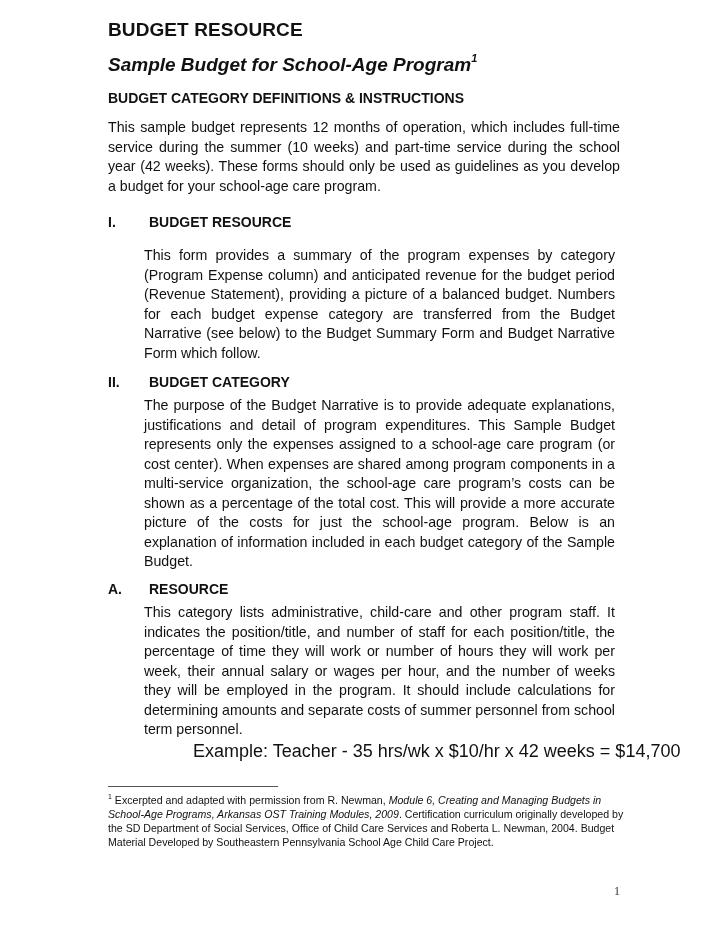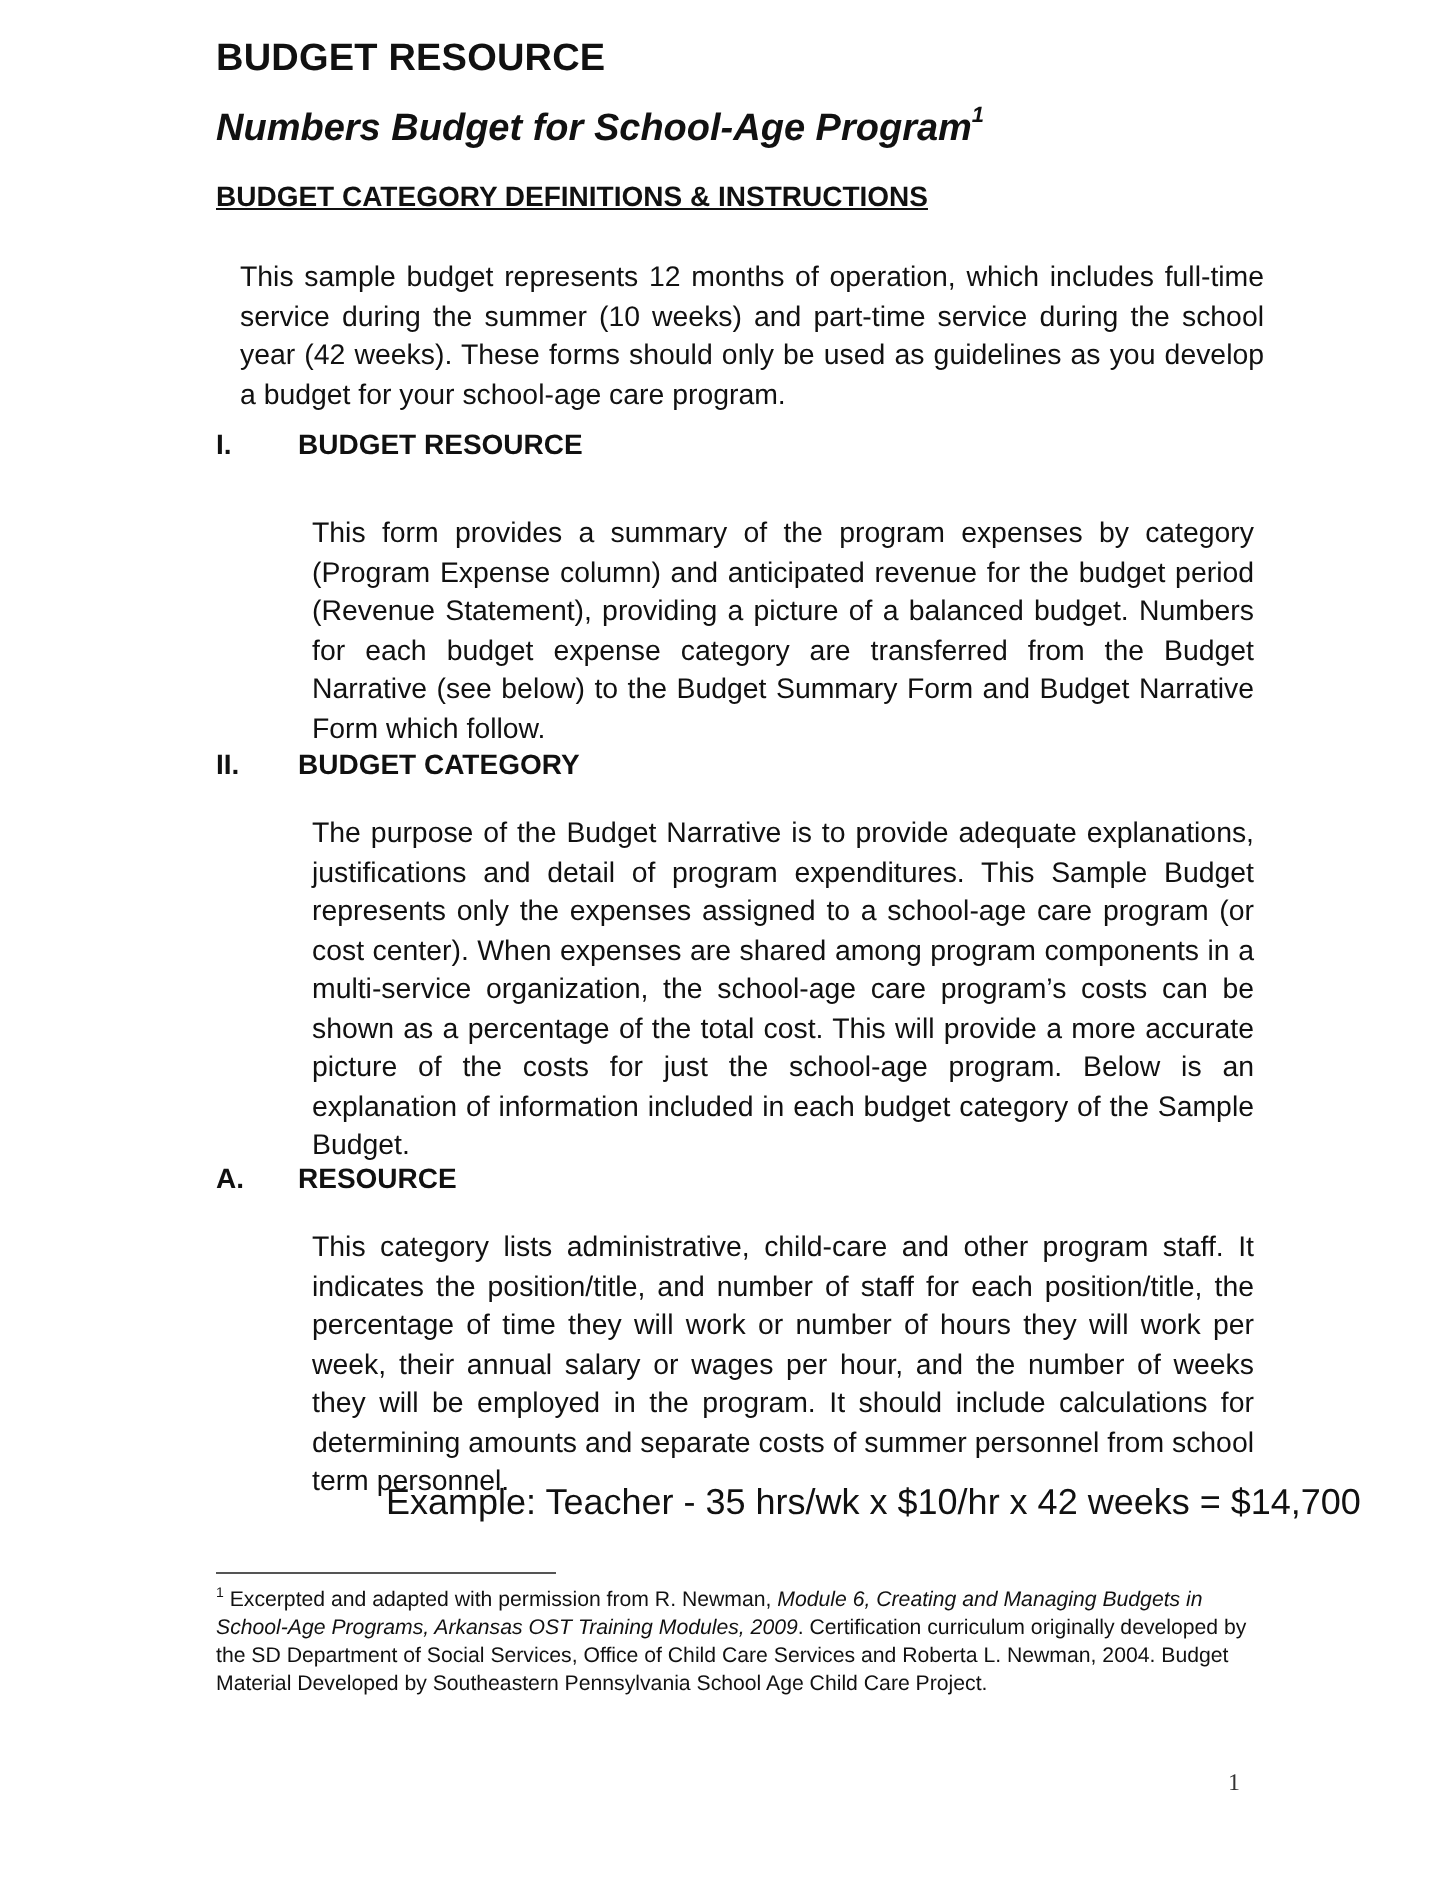--- a/index.html
+++ b/index.html
@@ -1,37 +1,37 @@
 <!DOCTYPE html>
 <html><head>
 <meta charset="utf-8">
 <style>
   html, body { margin: 0; padding: 0; background: #ffffff; }
   body { width: 728px; height: 943px; position: relative; overflow: hidden; color: #111111; font-family: "Liberation Sans", sans-serif; }
   .title { position: absolute; left: 108px; top: 19px; font-size: 19px; font-weight: bold; letter-spacing: 0.1px; margin: 0; line-height: 22px; }
   .subtitle { position: absolute; left: 108px; top: 54px; font-size: 19px; font-weight: bold; font-style: italic; margin: 0; line-height: 22px; }
   .subtitle sup { font-size: 11px; position: relative; top: -2px; vertical-align: super; line-height: 0; }
-  .heading-defs { position: absolute; left: 108px; top: 89px; font-size: 14px; font-weight: bold; margin: 0; line-height: 18px; text-decoration: underline; }
-  .para { position: absolute; text-align: justify; font-size: 14.2px; line-height: 19.5px; margin: 12px; }
+  .heading-defs { position: absolute; left: 108px; top: 89px; font-size: 14px; font-weight: bold; margin: 0; line-height: 18px; }
+  .para { position: absolute; text-align: justify; font-size: 14.2px; line-height: 19.5px; margin: 0; }
   .para.intro { left: 108px; top: 118px; width: 512px; }
   .sec-num { position: absolute; left: 108px; font-size: 14px; font-weight: bold; line-height: 18px; }
   .sec-title { position: absolute; left: 149px; font-size: 14px; font-weight: bold; line-height: 18px; }
   .para.indent { left: 144px; width: 471px; }
   .example { position: absolute; left: 193px; top: 742px; font-size: 18px; line-height: 19px; white-space: nowrap; }
   .fn-rule { position: absolute; left: 108px; top: 786px; width: 170px; height: 0; border-top: 1px solid #555; }
   .footnote { position: absolute; left: 108px; top: 793px; width: 522px; font-size: 10.6px; line-height: 14px; margin: 0; }
   .footnote sup { font-size: 7px; vertical-align: super; line-height: 0; }
   .footnote em { font-style: italic; }
   .page-num { position: absolute; left: 614px; top: 884px; font-family: "Liberation Serif", serif; font-size: 12px; color: #333; }
 </style>
 </head>
 <body>
 
 <h1 class="title">BUDGET RESOURCE</h1>
-<h2 class="subtitle"><span>Numbers Budget for School-Age Program</span><sup>1</sup></h2>
+<h2 class="subtitle"><span>Sample Budget for School-Age Program</span><sup>1</sup></h2>
 <h3 class="heading-defs">BUDGET CATEGORY DEFINITIONS &amp; INSTRUCTIONS</h3>
 
 <p class="para intro">This sample budget represents 12 months of operation, which includes full-time service during the summer (10 weeks) and part-time service during the school year (42 weeks).  These forms should only be used as guidelines as you develop a budget for your school-age care program.</p>
 
 <div>
   <span class="sec-num" style="top:213px">I.</span>
   <span class="sec-title" style="top:213px">BUDGET RESOURCE</span>
   <p class="para indent" style="top:246px">This form provides a summary of the program expenses by category (Program Expense column) and anticipated revenue for the budget period (Revenue Statement), providing a picture of a balanced budget. Numbers for each budget expense category are transferred from the Budget Narrative (see below) to the Budget Summary Form and Budget Narrative Form which follow.</p>
 </div>
 

